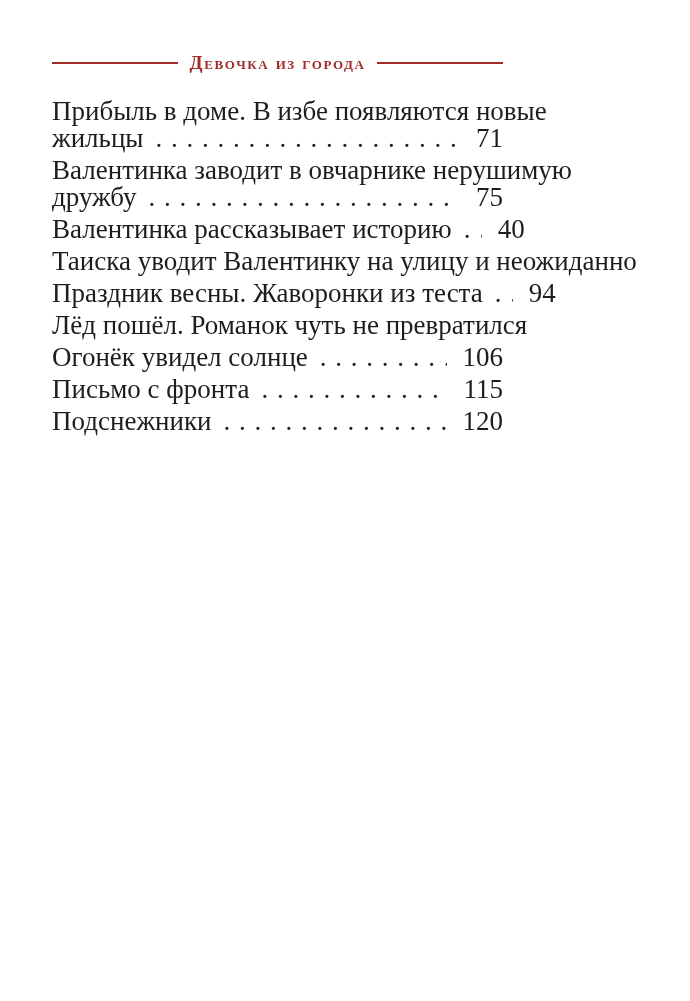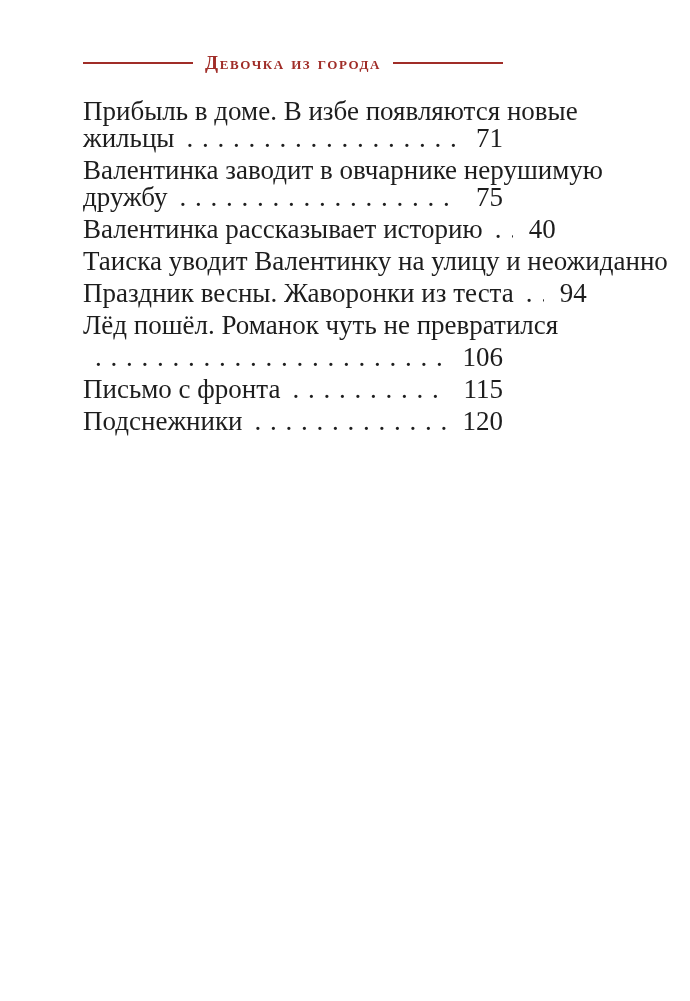--- a/index.html
+++ b/index.html
@@ -12,21 +12,21 @@
     width: 690px;
     height: 1001px;
     background: var(--background);
     overflow: hidden;
     font-family: "Liberation Serif", "DejaVu Serif", serif;
     color: var(--text);
   }
   .page {
     width: 586px;
     height: 1001px;
-    padding: 52px 83px 0 83px;
+    padding: 52px 83px 0 52px;
   }
   
   .running-head {
     display: flex;
     align-items: center;
     gap: 12px;
     height: 22px;
   }
   .head-rule {
     flex: 1;
@@ -131,20 +131,21 @@
       </div>
     </div>
 
     <div class="entry">
       <div class="entry-first">Лёд пошёл. Романок чуть не превратился</div>
     </div>
 
     <div class="entry">
 
       <div class="entry-last">
+        <span class="entry-title">Огонёк увидел солнце</span>
         <span class="leader"></span>
         <span class="page-num">106</span>
       </div>
     </div>
 
     <div class="entry">
 
       <div class="entry-last">
         <span class="entry-title">Письмо с фронта</span>
         <span class="leader"></span>

